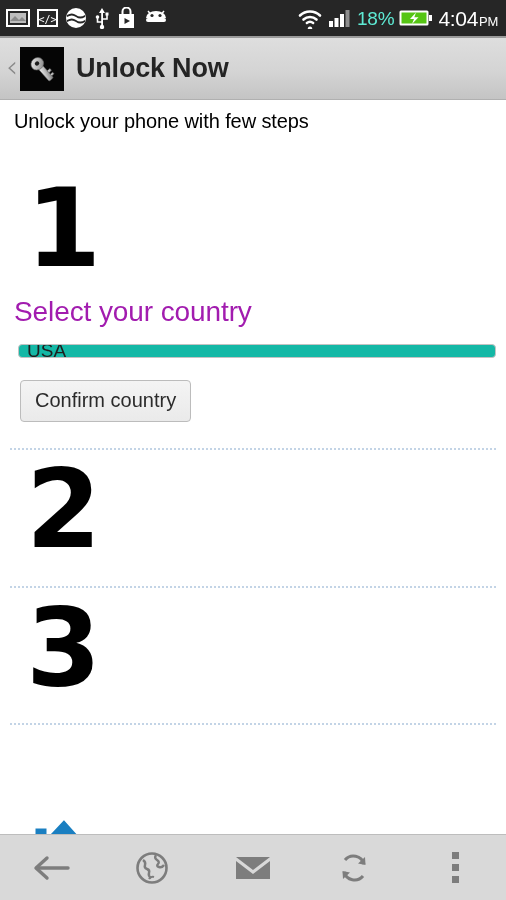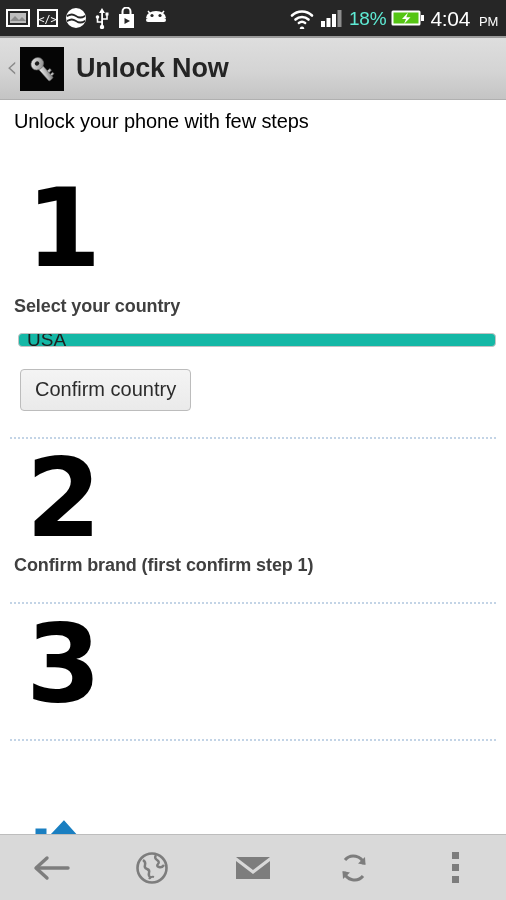--- a/index.html
+++ b/index.html
@@ -22,21 +22,21 @@
   .status-left{ display:flex; align-items:center; gap:7px; }
   .status-right{ margin-left:auto; display:flex; align-items:center; gap:5px; }
   .sb-icon{ display:block; }
   .battery-pct{
     color:#5eead4; font-size:19px; font-weight:400;
     letter-spacing:-0.2px; line-height:1;
   }
   .clock{
     color:#ffffff; font-size:21px; font-weight:400;
     line-height:1; letter-spacing:-0.3px;
-    display:flex; align-items:baseline; gap:9px;
+    display:flex; align-items:baseline; gap:1px;
   }
   .clock .ampm{ font-size:13px; }
   .statusbar-divider{
     position:absolute; top:36px; left:0; width:506px; height:2px;
     background:#9a9a9a;
   }
 
   
   .titlebar{
     position:absolute; top:38px; left:0;
@@ -74,22 +74,22 @@
   }
   .step{ padding:0 14px; }
   .step-num{
     font-family:"DejaVu Sans", sans-serif;
     font-weight:bold; color:#000000;
     font-size:108px; line-height:0.92;
     letter-spacing:-2px;
     padding-left:12px;
   }
   .step-label{
-    font-size:18px; color:#404040;
-    font-weight:700; letter-spacing:-0.1px;
+    font-size:28px; color:#a21caf;
+    font-weight:400; letter-spacing:-0.1px;
   }
   .step1-wrap{ padding-top:46px; }
   .step1-label{ padding-left:0px; padding-top:18px; }
 
   .country-input{
     display:block; width:478px; height:14px;
     margin:16px 0 0 4px;
     border:1px solid #c3c3c3; border-radius:4px;
     background:#14b8a6;
     font-family:"Liberation Sans", sans-serif;
@@ -251,21 +251,20 @@
     <div class="step-num">1</div>
     <div class="step-label step1-label">Select your country</div>
     <input class="country-input" type="text" value="USA" style="">
     <button class="confirm-btn">Confirm country</button>
   </div>
 
   <div class="divider"></div>
 
   <div class="step step2-wrap">
     <div class="step-num">2</div>
-    <div class="step-label step-label-lower">Confirm brand (first confirm step 1)</div>
   </div>
 
   <div class="divider"></div>
 
   <div class="step step3-wrap">
     <div class="step-num">3</div>
   </div>
 
   <div class="divider"></div>
 

